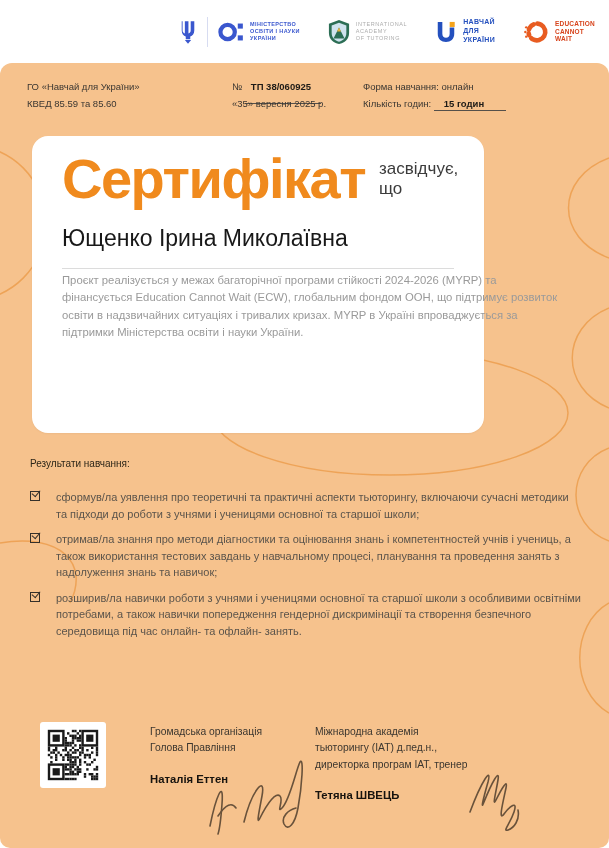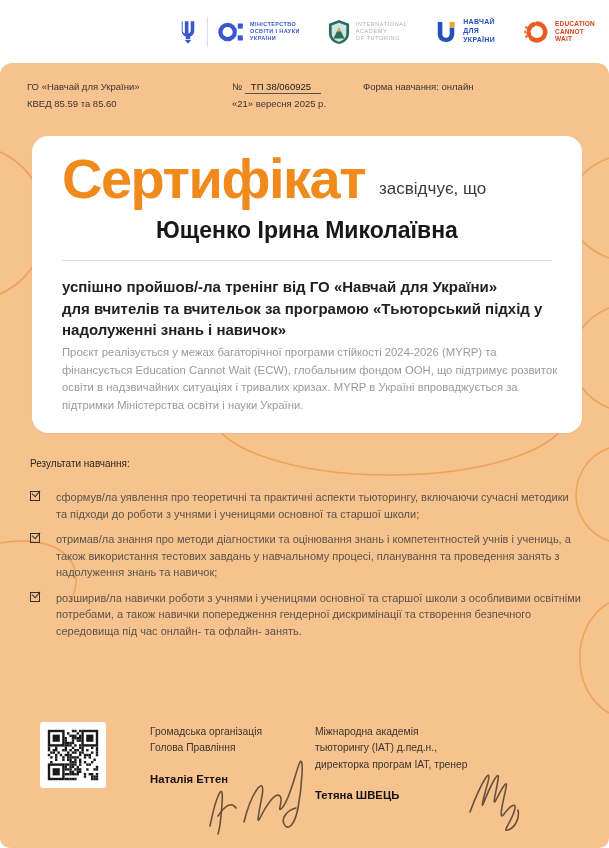--- a/index.html
+++ b/index.html
@@ -22,31 +22,31 @@
   .panel{position:absolute;left:0;top:63px;width:609px;height:785px;background:#F6C28D;
          border-radius:12px 12px 0 0;}
   .topo{position:absolute;left:0;top:63px;width:609px;height:785px;pointer-events:none;}
 
   
   .info{position:absolute;top:79px;left:0;width:609px;font-size:9.5px;color:#3A3631;z-index:2;}
   .info .col{position:absolute;top:0;line-height:1.75;}
   .c1{left:27px;}
   .c2{left:232px;}
   .c3{left:363px;}
-  .uline{border-bottom:1px solid #55504a;padding:0 10px 1px 6px;font-weight:normal;color:#1d1a16;}
+  .uline{border-bottom:1px solid #55504a;padding:0 10px 11px 6px;font-weight:bold;color:#1d1a16;}
   .uline2{border-bottom:1px solid #55504a;padding:0 22px 1px 10px;font-weight:bold;color:#1d1a16;}
 
   
-  .card{position:absolute;left:32px;top:136px;width:550px;height:297px;background:#ffffff;
+  .card{position:absolute;left:32px;top:136px;width:452px;height:297px;background:#ffffff;
         border-radius:16px;padding:14px 30px 0 30px;z-index:1;box-shadow:0 1px 2px rgba(0,0,0,.04);}
   .title-row{display:flex;align-items:flex-end;gap:14px;}
   .cert-title{font-size:56px;font-weight:bold;color:#F08A1D;letter-spacing:-1.5px;line-height:1.05;}
   .cert-sub{font-size:17px;color:#3c3c3c;padding-bottom:10px;}
-  .cert-name{font-size:23px;font-weight:bold;color:#181818;margin-top:8px;
-             padding-bottom:16px;border-bottom:1px solid #DCDCDC;text-align:center;}
+  .cert-name{font-size:23px;font-weight:normal;color:#181818;margin-top:16px;
+             padding-bottom:16px;border-bottom:1px solid #DCDCDC;}
   .statement{margin-top:15px;font-size:15px;font-weight:bold;color:#212121;line-height:1.45;}
   .note{margin-top:3px;font-size:11.3px;color:#9A9A9A;line-height:1.55;width:505px;}
 
   
   .results{position:absolute;left:30px;top:458px;width:552px;z-index:1;}
   .res-head{font-size:10px;font-weight:normal;color:#2E2719;margin-bottom:20px;}
   .res-item{display:flex;gap:16px;font-size:11px;color:#5B544B;line-height:1.5;margin-bottom:9px;}
   .cbx{width:10px;height:10px;border:1.6px solid #35302A;position:relative;flex:none;margin-top:2px;}
   .cbx::after{content:"";position:absolute;left:1px;top:-2px;width:7px;height:4px;
               border-left:1.6px solid #35302A;border-bottom:1.6px solid #35302A;
@@ -145,41 +145,40 @@
   <div class="info">
     <div class="col c1">
       <div>ГО «Навчай для України»</div>
       <div>КВЕД 85.59 та 85.60</div>
     </div>
     <div class="col c2">
       <div>
         <span>№</span>
         <span class="uline">ТП 38/060925</span>
       </div>
-      <div>«21» вересня 2025 р.</div>
+      <div>«35» вересня 2025 р.</div>
     </div>
     <div class="col c3">
       <div>
         <span>Форма навчання:</span>
         <span>онлайн</span>
       </div>
+      <div>
+        <span>Кількість годин:</span>
+        <span class="uline2">15 годин</span>
+      </div>
     </div>
   </div>
 
   <div class="card">
     <div class="title-row">
       <div class="cert-title">Сертифікат</div>
       <div class="cert-sub">засвідчує, що</div>
     </div>
     <div class="cert-name">Ющенко Ірина Миколаївна</div>
-    <div class="statement">
-      <div>успішно пройшов/-ла тренінг від ГО «Навчай для України»</div>
-      <div>для вчителів та вчительок за програмою «Тьюторський підхід у</div>
-      <div>надолуженні знань і навичок»</div>
-    </div>
     <div class="note">Проєкт реалізується у межах багаторічної програми стійкості 2024-2026 (MYRP) та фінансується Education Cannot Wait (ECW), глобальним фондом ООН, що підтримує розвиток освіти в надзвичайних ситуаціях і тривалих кризах. MYRP в Україні впроваджується за підтримки Міністерства освіти і науки України.</div>
   </div>
 
   <div class="results">
     <div class="res-head">Результати навчання:</div>
     <div class="res-item">
       <span class="cbx"></span>
       <span>сформув/ла уявлення про теоретичні та практичні аспекти тьюторингу, включаючи сучасні методики та підходи до роботи з учнями і ученицями основної та старшої школи;</span>
     </div>
     <div class="res-item">

